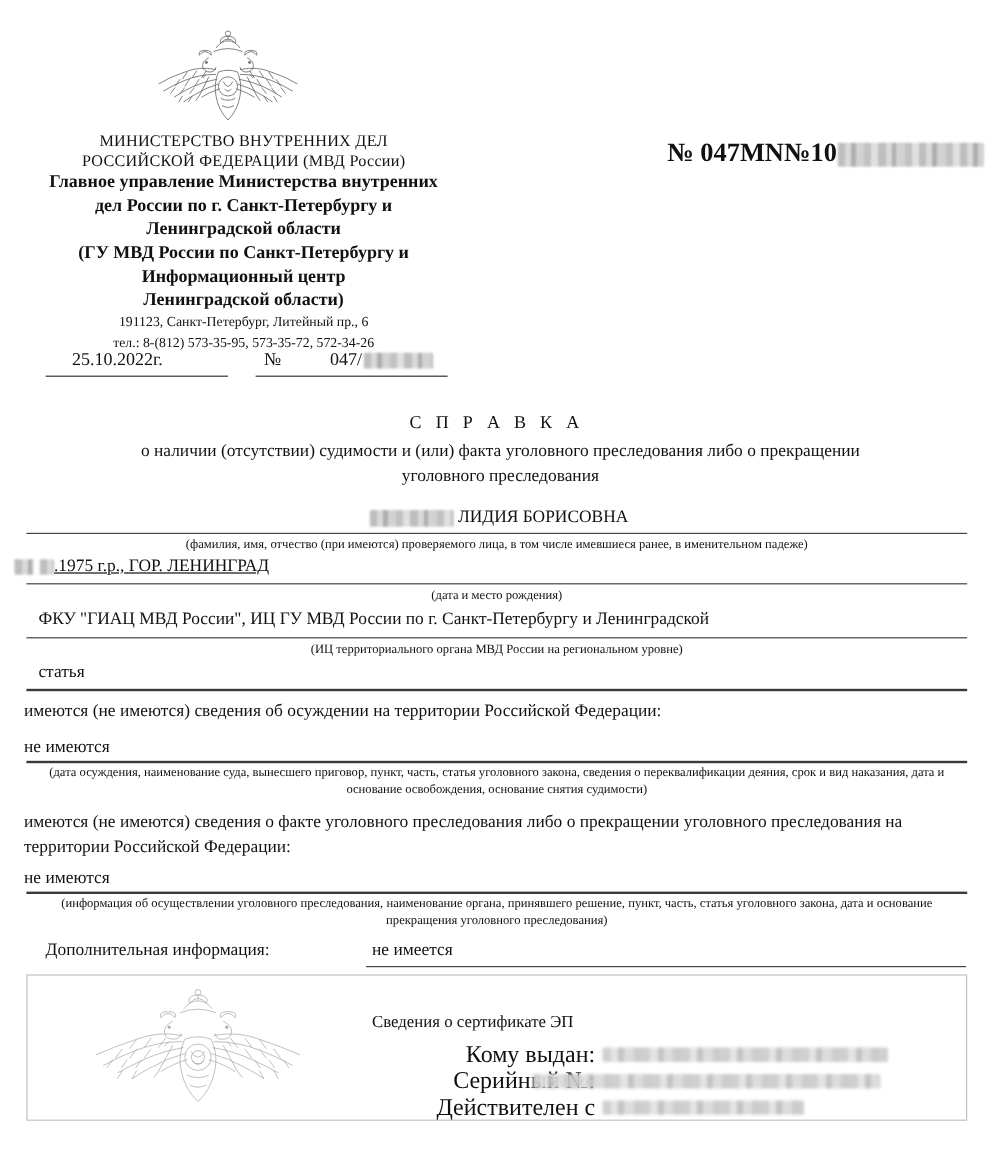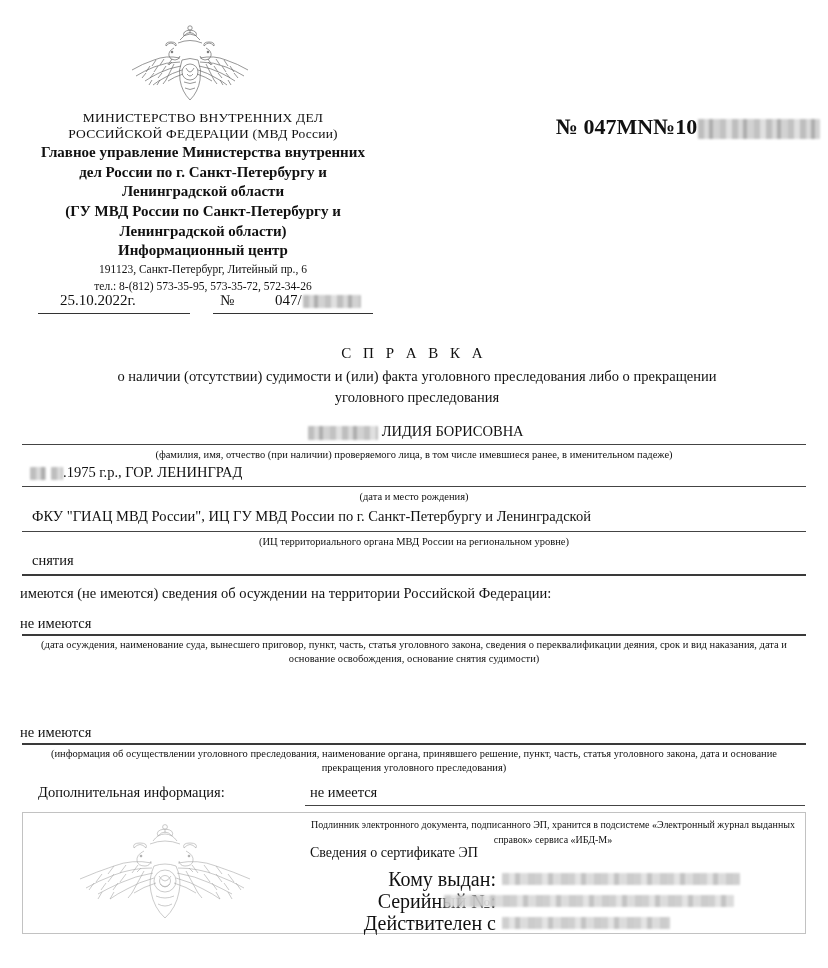--- a/index.html
+++ b/index.html
@@ -292,22 +292,22 @@
     </svg>
   </div>
 
   <div class="hdr-block">
     <div class="hdr-caps">МИНИСТЕРСТВО ВНУТРЕННИХ ДЕЛ</div>
     <div class="hdr-caps">РОССИЙСКОЙ ФЕДЕРАЦИИ (МВД России)</div>
     <div class="hdr-bold">Главное управление Министерства внутренних</div>
     <div class="hdr-bold">дел России по г. Санкт-Петербургу и</div>
     <div class="hdr-bold">Ленинградской области</div>
     <div class="hdr-bold">(ГУ МВД России по Санкт-Петербургу и</div>
+    <div class="hdr-bold">Информационный центр</div>
     <div class="hdr-bold">Ленинградской области)</div>
-    <div class="hdr-bold">Информационный центр</div>
     <div class="hdr-small">191123, Санкт-Петербург, Литейный пр., 6</div>
     <div class="hdr-small">тел.: 8-(812) 573-35-95, 573-35-72, 572-34-26</div>
   </div>
 
   <div class="docnum">
     <span>№ 047МN№10</span><span class="redact"></span>
   </div>
 
   <div class="daterow">
     <span class="dt">25.10.2022г.</span>
@@ -321,42 +321,46 @@
   <div class="subtitle">
     <span>о наличии (отсутствии) судимости и (или) факта уголовного преследования либо о прекращении</span><br>
     <span>уголовного преследования</span>
   </div>
 
   <div class="field-line" style="left:308px; top:423px;text-align:center;">
     <span class="redact" style="width:70px;height:14px;"></span>
     <span>ЛИДИЯ БОРИСОВНА</span>
   </div>
   <div class="hr" style="top:444px;"></div>
-  <div class="caption" style="top:448px;">(фамилия, имя, отчество (при наличии) проверяемого лица, в том числе имевшиеся ранее, в именительном падеже)</div>
-
-  <div class="field-line" style="left:30px; top:464px;">
+  <div class="caption" style="top:448px;">(фамилия, имя, отчество (при имеются) проверяемого лица, в том числе имевшиеся ранее, в именительном падеже)</div>
+
+  <div class="field-line" style="left:12px; top:464px;text-decoration:underline;">
     <span class="redact" style="width:16px;height:13px;"></span><span style="display:inline-block;width:5px;"></span><span class="redact" style="width:12px;height:13px;"></span><span>.1975 г.р., ГОР. ЛЕНИНГРАД</span>
   </div>
   <div class="hr" style="top:486px;"></div>
   <div class="caption" style="top:490px;">(дата и место рождения)</div>
 
   <div class="field-line" style="left:32px; top:508px;">ФКУ "ГИАЦ МВД России", ИЦ ГУ МВД России по г. Санкт-Петербургу и Ленинградской</div>
   <div class="hr" style="top:531px;"></div>
   <div class="caption" style="top:535px;">(ИЦ территориального органа МВД России на региональном уровне)</div>
-  <div class="field-line" style="left:32px; top:552px;">снятия</div>
+  <div class="field-line" style="left:32px; top:552px;">статья</div>
   <div class="hr dbl" style="top:574px;"></div>
 
   <div class="body-text" style="top:583px;">имеются (не имеются) сведения об осуждении на территории Российской Федерации:</div>
   <div class="body-text" style="top:613px;">не имеются</div>
   <div class="hr dbl" style="top:634px;"></div>
   <div class="caption" style="top:638px;">
     <span>(дата осуждения, наименование суда, вынесшего приговор, пункт, часть, статья уголовного закона, сведения о переквалификации деяния, срок и вид</span>
     <span>наказания, дата и основание освобождения, основание снятия судимости)</span>
   </div>
 
+  <div class="body-text" style="top:675px; width:780px; white-space:normal;">
+    <span>имеются (не имеются) сведения о факте уголовного преследования либо о прекращении уголовного преследования</span>
+    <span>на территории Российской Федерации:</span>
+  </div>
   <div class="body-text" style="top:722px;">не имеются</div>
   <div class="hr dbl" style="top:743px;"></div>
   <div class="caption" style="top:747px;">
     <span>(информация об осуществлении уголовного преследования, наименование органа, принявшего решение, пункт, часть, статья уголовного закона, дата</span>
     <span>и основание прекращения уголовного преследования)</span>
   </div>
 
   <div class="addinfo-label">Дополнительная информация:</div>
   <div class="addinfo-val">не имеется</div>
   <div class="rule-addinfo"></div>
@@ -399,24 +403,20 @@
         <circle cx="107" cy="59" r="11"></circle>
         <circle cx="107" cy="59" r="5.5"></circle>
         <path d="M101 54 q6 10 12 0 M102 62 q5 6 10 0"></path>
         <path d="M98 74 q9 4 18 0 M100 82 q7 4 14 0"></path>
         <path d="M86 49 l-12 22 M83 46 l-4 4 M74 71 l-4 5"></path>
         <path d="M128 49 l12 22 M131 46 l4 4 M140 71 l4 5"></path>
       </g>
     </svg>
   </div>
 
-  <div class="cert-note">
-    <span>Подлинник электронного документа, подписанного ЭП, хранится в подсистеме «Электронный журнал</span>
-    <span>выданных справок» сервиса «ИБД-М»</span>
-  </div>
   <div class="cert-title">Сведения о сертификате ЭП</div>
 
   <div class="cert-rows">
     <div class="cert-row r1">
       <span class="lbl">Кому выдан:</span>
       <span class="val">
           <span class="redact light"></span>
         </span>
     </div>
     <div class="cert-row r2">

